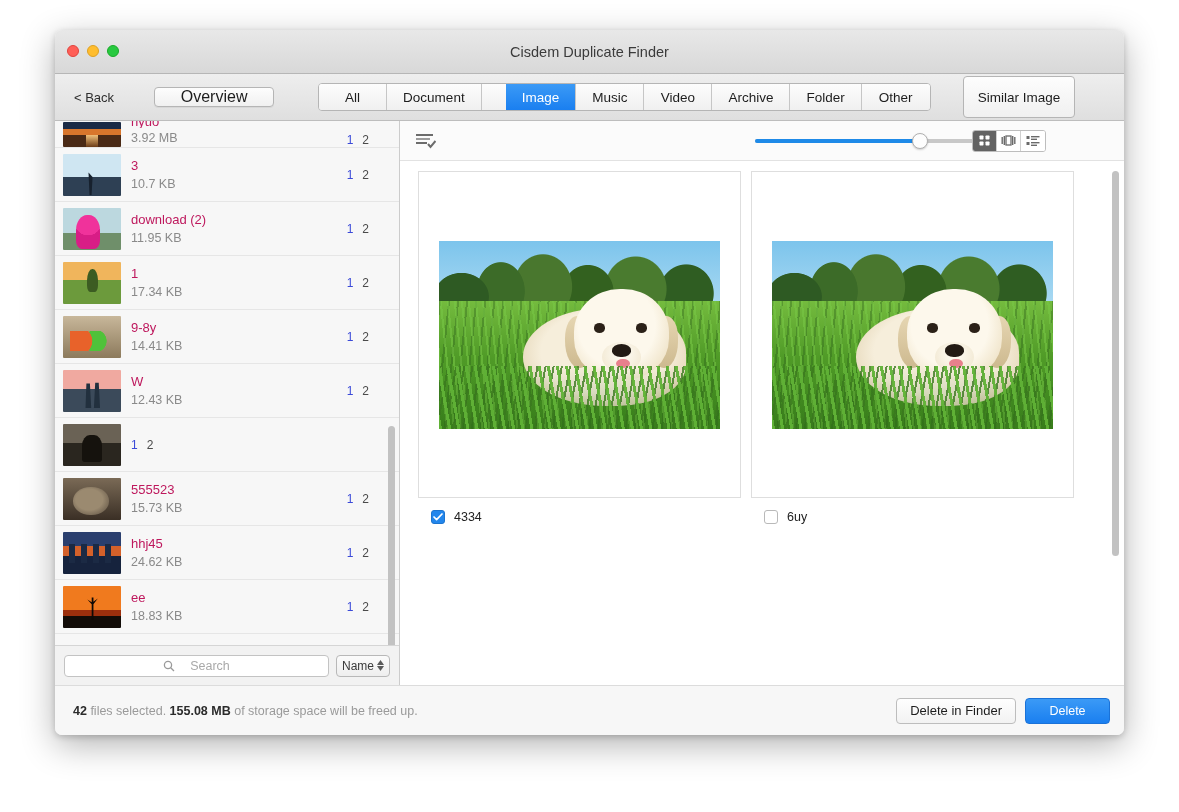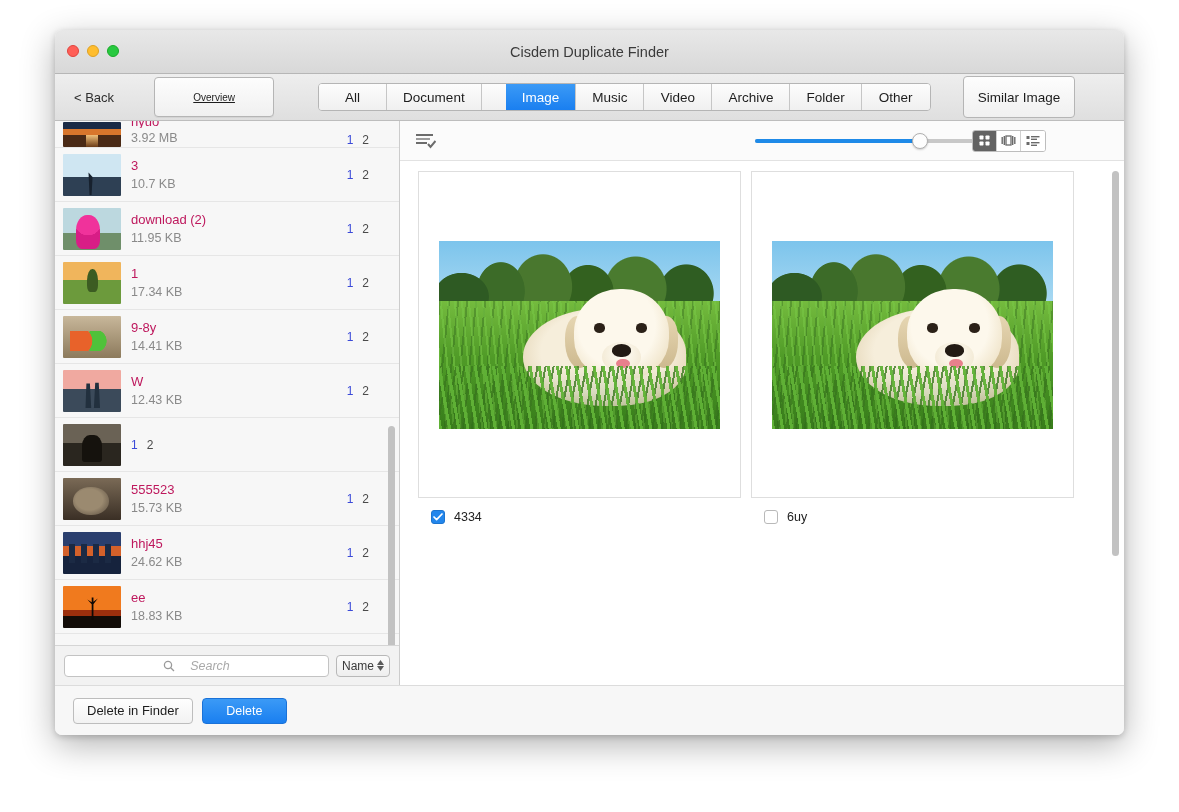--- a/index.html
+++ b/index.html
@@ -49,30 +49,29 @@
     padding-left: 13px;
     gap: 16px;
   }
   .back-btn {
     font-size: 13px; color: #2e2e2e;
     padding: 4px 6px; margin-right: 18px;
     cursor: default; user-select: none;
     white-space: nowrap;
   }
   .overview-btn {
-    height: 40px; min-width: 120px;
+    height: 20px; min-width: 120px;
     display: flex; align-items: center; justify-content: center;
-    font-size: 10px; color: #1d1d1d;
+    font-size: 16px; color: #1d1d1d;
     background: linear-gradient(#fdfdfd, #f0f0f0);
     border: 1px solid #b5b5b5;
     border-radius: 4px;
     box-shadow: 0 1px 0 rgba(0,0,0,0.05);
     margin-right: 28px;
     padding: 0 14px;
-    text-decoration: underline;
   }
   .seg-group {
     display: flex; height: 28px;
     border: 1px solid #b5b5b5; border-radius: 4px;
     overflow: hidden;
     background: linear-gradient(#fdfdfd, #f0f0f0);
   }
   .seg {
     display: flex; align-items: center; justify-content: center;
     font-size: 13.5px; color: #1d1d1d;
@@ -156,21 +155,21 @@
   }
   .search-box {
     flex: 1; height: 22px;
     background: #fff;
     border: 1px solid #c3c3c3;
     border-radius: 4px;
     display: flex; align-items: center; justify-content: center;
     gap: 5px;
     position: relative;
   }
-  .search-inner { display: flex; align-items: center; gap: 15px; font-style: italic; }
+  .search-inner { display: flex; align-items: center; gap: 15px; }
   .search-placeholder { font-size: 12.5px; color: #a9a9a9; }
   .name-stepper {
     height: 22px; min-width: 52px;
     border: 1px solid #b8b8b8; border-radius: 4px;
     background: linear-gradient(#fbfbfb, #eeeeee);
     display: flex; align-items: center; justify-content: flex-start;
     gap: 3px; padding: 0 5px;
     font-size: 12px; color: #3a3a3a;
   }
   .stepper-arrows { display: flex; flex-direction: column; gap: 1px; line-height: 0; }
@@ -681,18 +680,21 @@
               <span class="cbox-label">6uy</span>
             </div>
           </div>
 
           <div class="main-scrollbar"></div>
         </div>
       </div>
     </div>
 
     <div class="statusbar">
+      <div class="status-text">
+        <b>42</b><span> files selected. </span><b>155.08 MB</b><span> of storage space will be freed up.</span>
+      </div>
       <div class="btn-finder">Delete in Finder</div>
       <div class="btn-delete">Delete</div>
     </div>
 
   </div>
 </div>
 
 </body></html>

